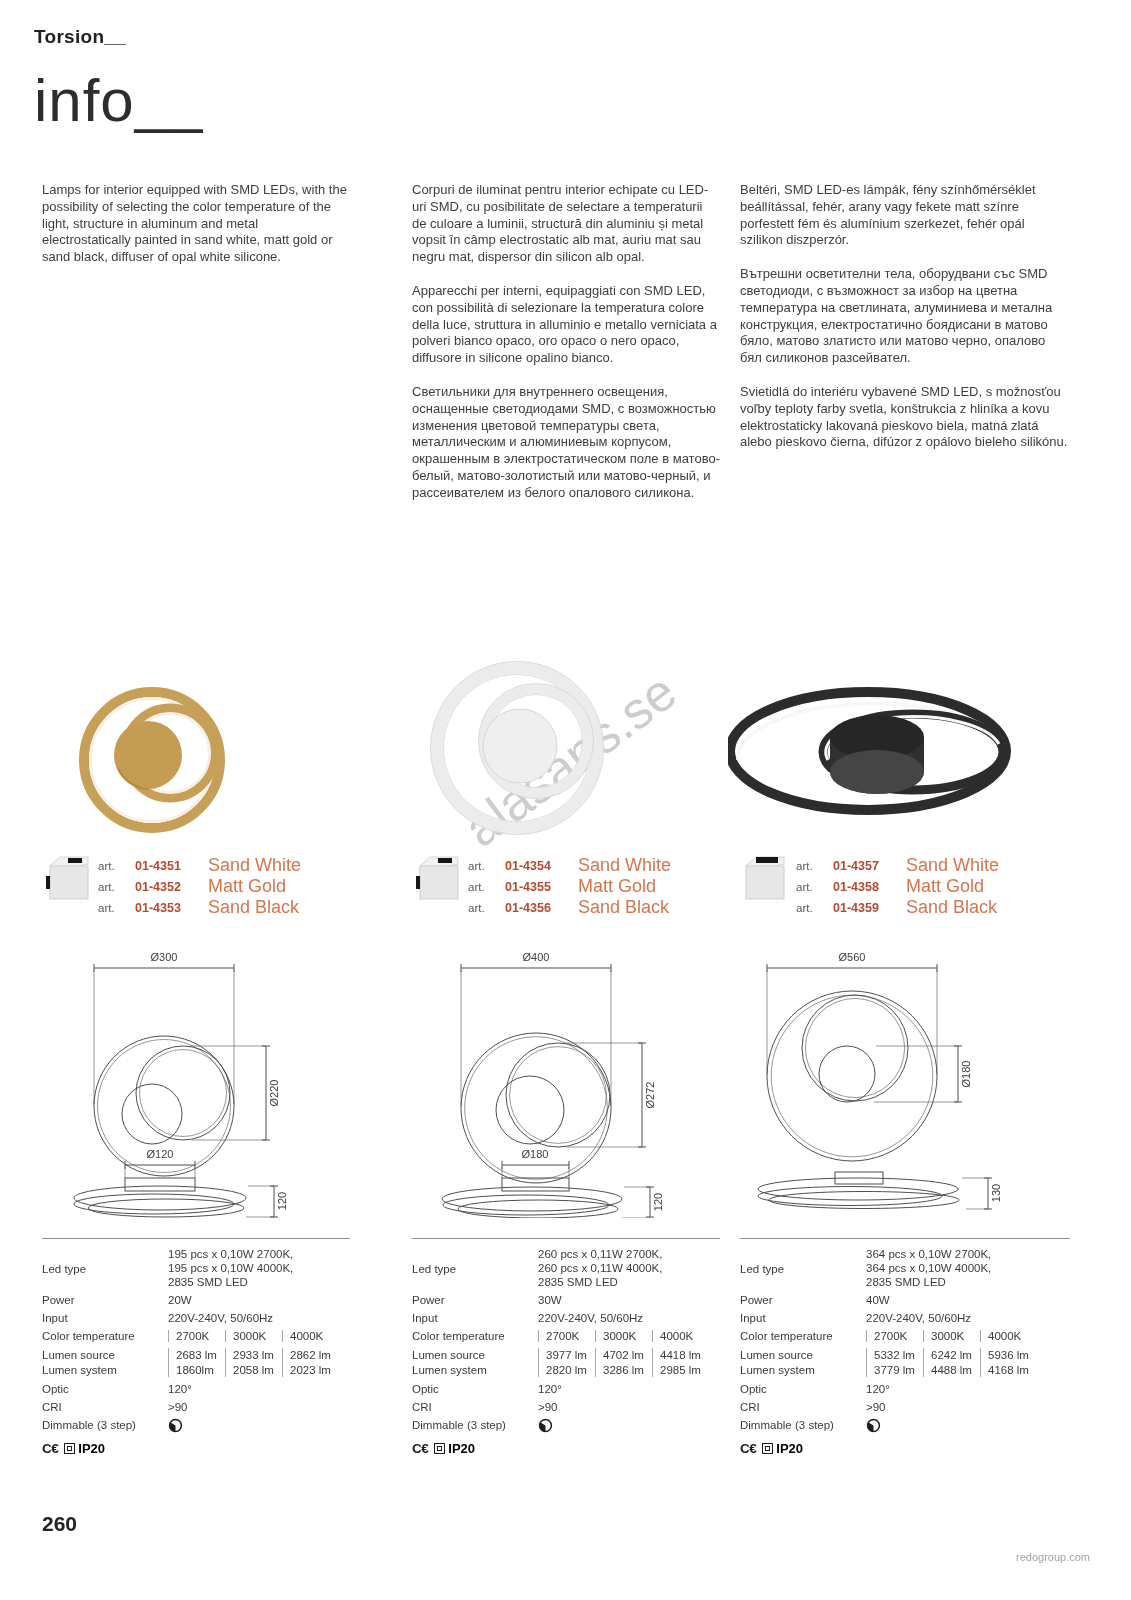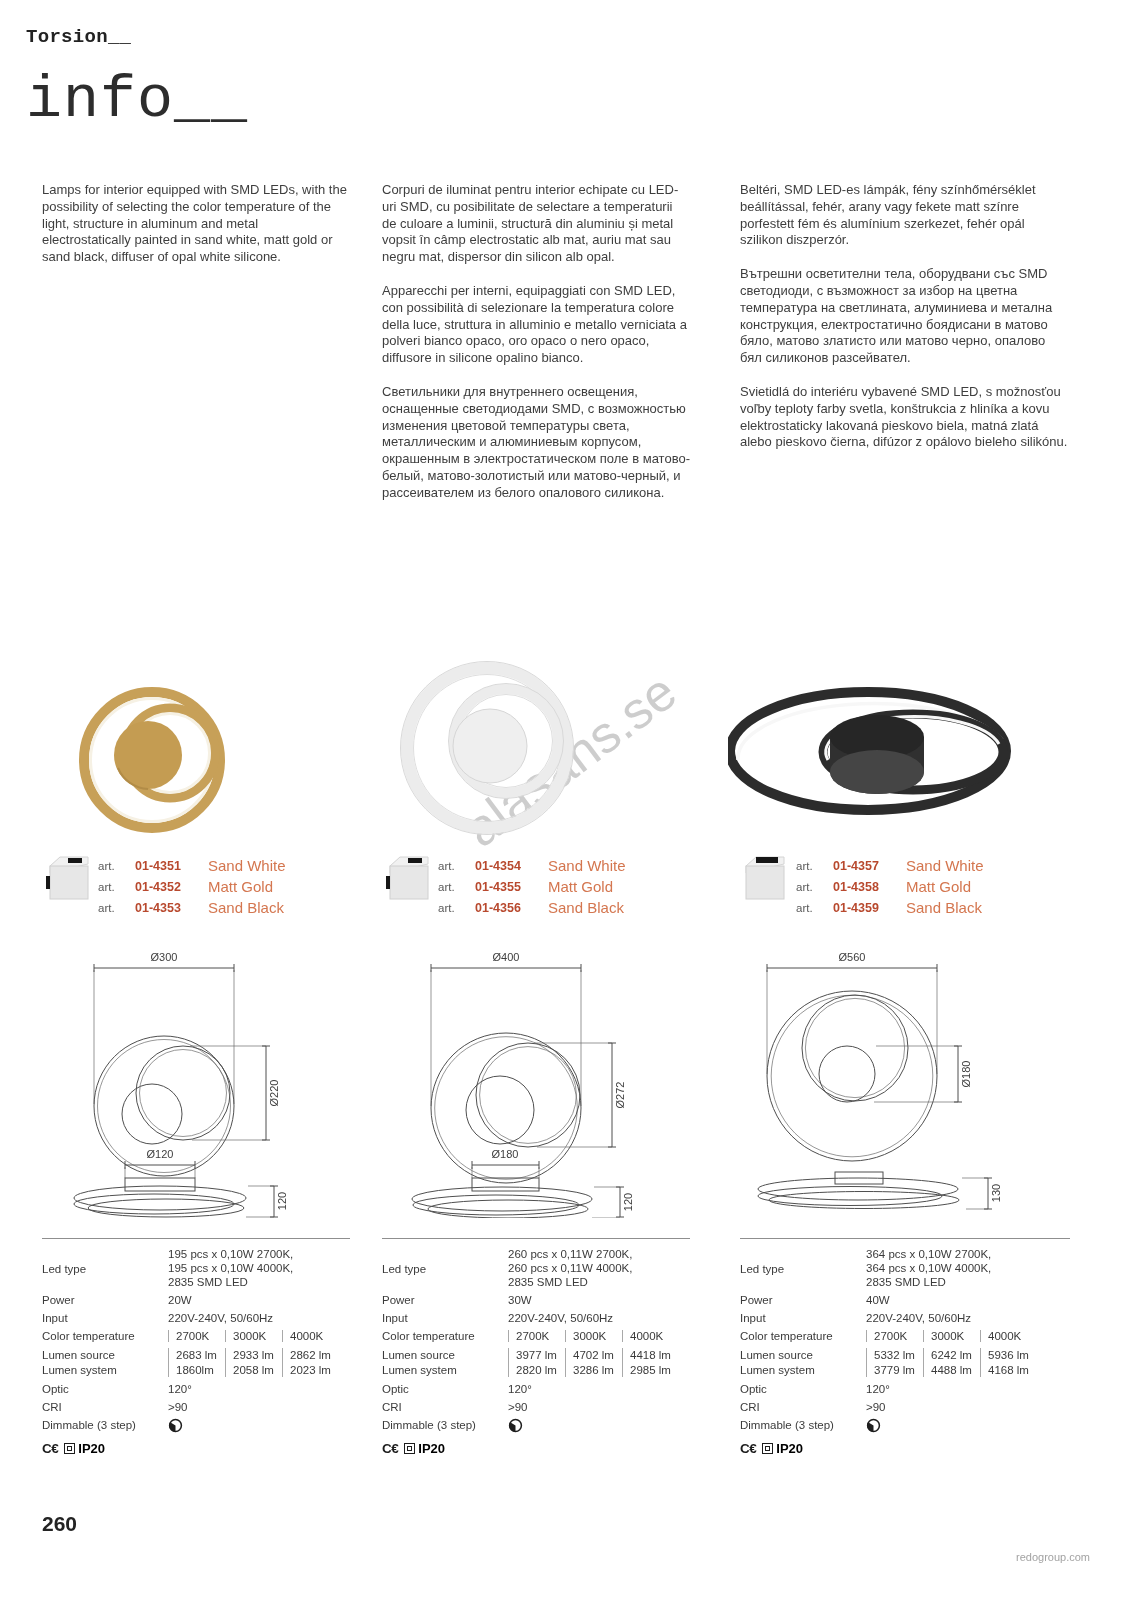--- a/index.html
+++ b/index.html
@@ -1,47 +1,47 @@
 <!DOCTYPE html>
 <html><head>
 <meta charset="utf-8">
 <style>
   html,body{margin:0;padding:0;background:#fff;}
   body{width:1131px;height:1600px;position:relative;font-family:"Liberation Sans",sans-serif;color:#3c3c3c;overflow:hidden;}
   .page{position:absolute;inset:0;background:#fff;}
 
   
-  .hdr{position:absolute;left:26px;top:26px;font-family:Liberation Mono, monospace;}
+  .hdr{position:absolute;left:34px;top:26px;}
   .series{font-size:19px;font-weight:bold;color:#222;letter-spacing:.3px;}
   .title{font-size:60px;font-weight:200;color:#2d2d2d;margin-top:18px;letter-spacing:1px;}
 
   
   .col{position:absolute;top:0;height:1600px;width:308px;}
-  .c1{left:42px;}.c2{left:382px;}.c3{left:740px;width:330px;}
+  .c1{left:42px;}.c2{left:412px;}.c3{left:740px;width:330px;}
 
   .desc{position:absolute;top:170px;left:0;right:0;margin-top:12px;}
   .desc p{margin:0 0 17px 0;font-size:13px;line-height:16.8px;color:#3e3e3e;}
 
   .lamp{position:absolute;}
   .c1 .lamp{left:0;top:600px;}
   .c2 .lamp{left:0;top:600px;}
   .c3 .lamp{left:-12px;top:640px;}
 
   
   .wm{position:absolute;left:410px;top:730px;width:320px;text-align:center;
       font-size:52px;color:#9d9d9d;opacity:.5;transform:rotate(-37deg);pointer-events:none;}
 
   
   .articles{position:absolute;top:852px;left:0;display:flex;}
   .mount{width:48px;flex:none;}
   .art-rows{margin-left:8px;padding-top:3px;}
   .art-row{display:flex;align-items:center;height:21px;gap:11px;}
   .art-lbl{font-size:11.5px;color:#5a5a5a;width:26px;}
   .art-code{font-size:12.5px;font-weight:bold;color:#b8492e;width:62px;}
-  .art-fin{font-size:15px;color:#d4764f;}
+  .art-fin{font-size:18px;color:#d4764f;}
 
   .diagram{position:absolute;top:946px;left:0;}
   .dln{stroke:#4f4f4f;stroke-width:1;fill:none;}
   .thn{stroke:#6a6a6a;stroke-width:.7;fill:none;}
   text.dim{font-size:11px;fill:#3e3e3e;}
 
   
   .spec{position:absolute;top:1238px;left:0;right:0;border-top:1px solid #8f8f8f;
         padding-top:9px;font-size:11.5px;color:#3b3b3b;}
   .srow{display:flex;margin-bottom:6px;}

